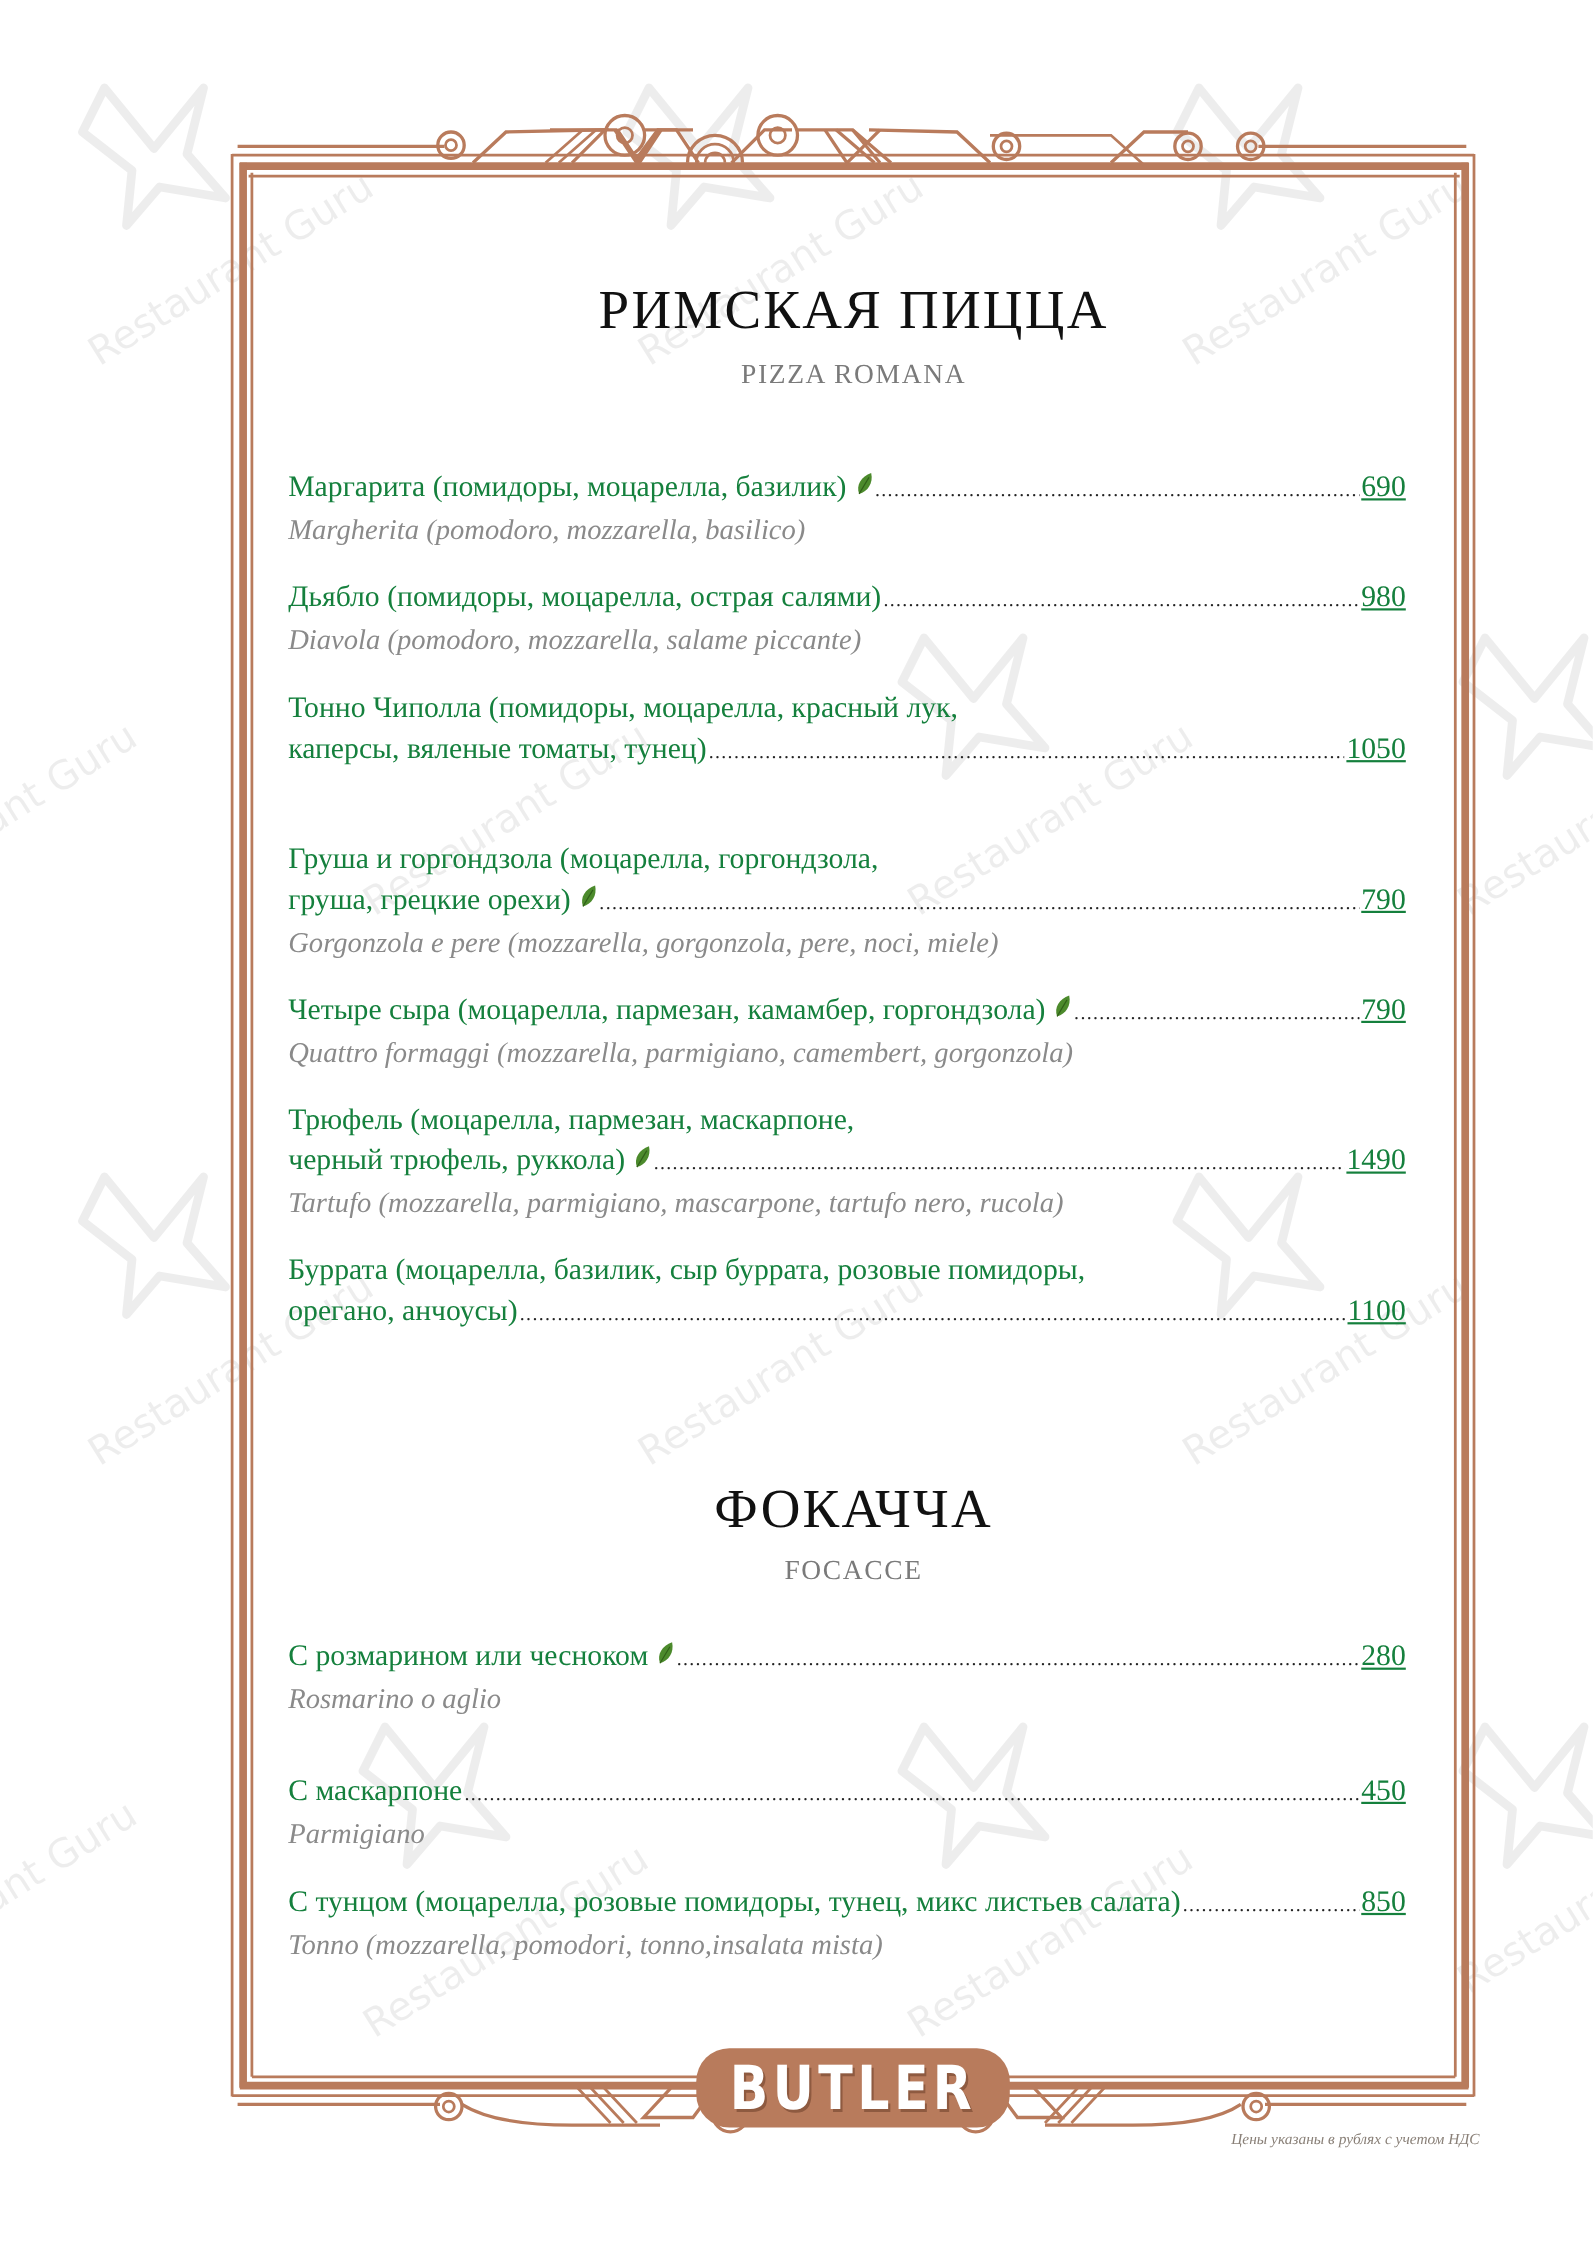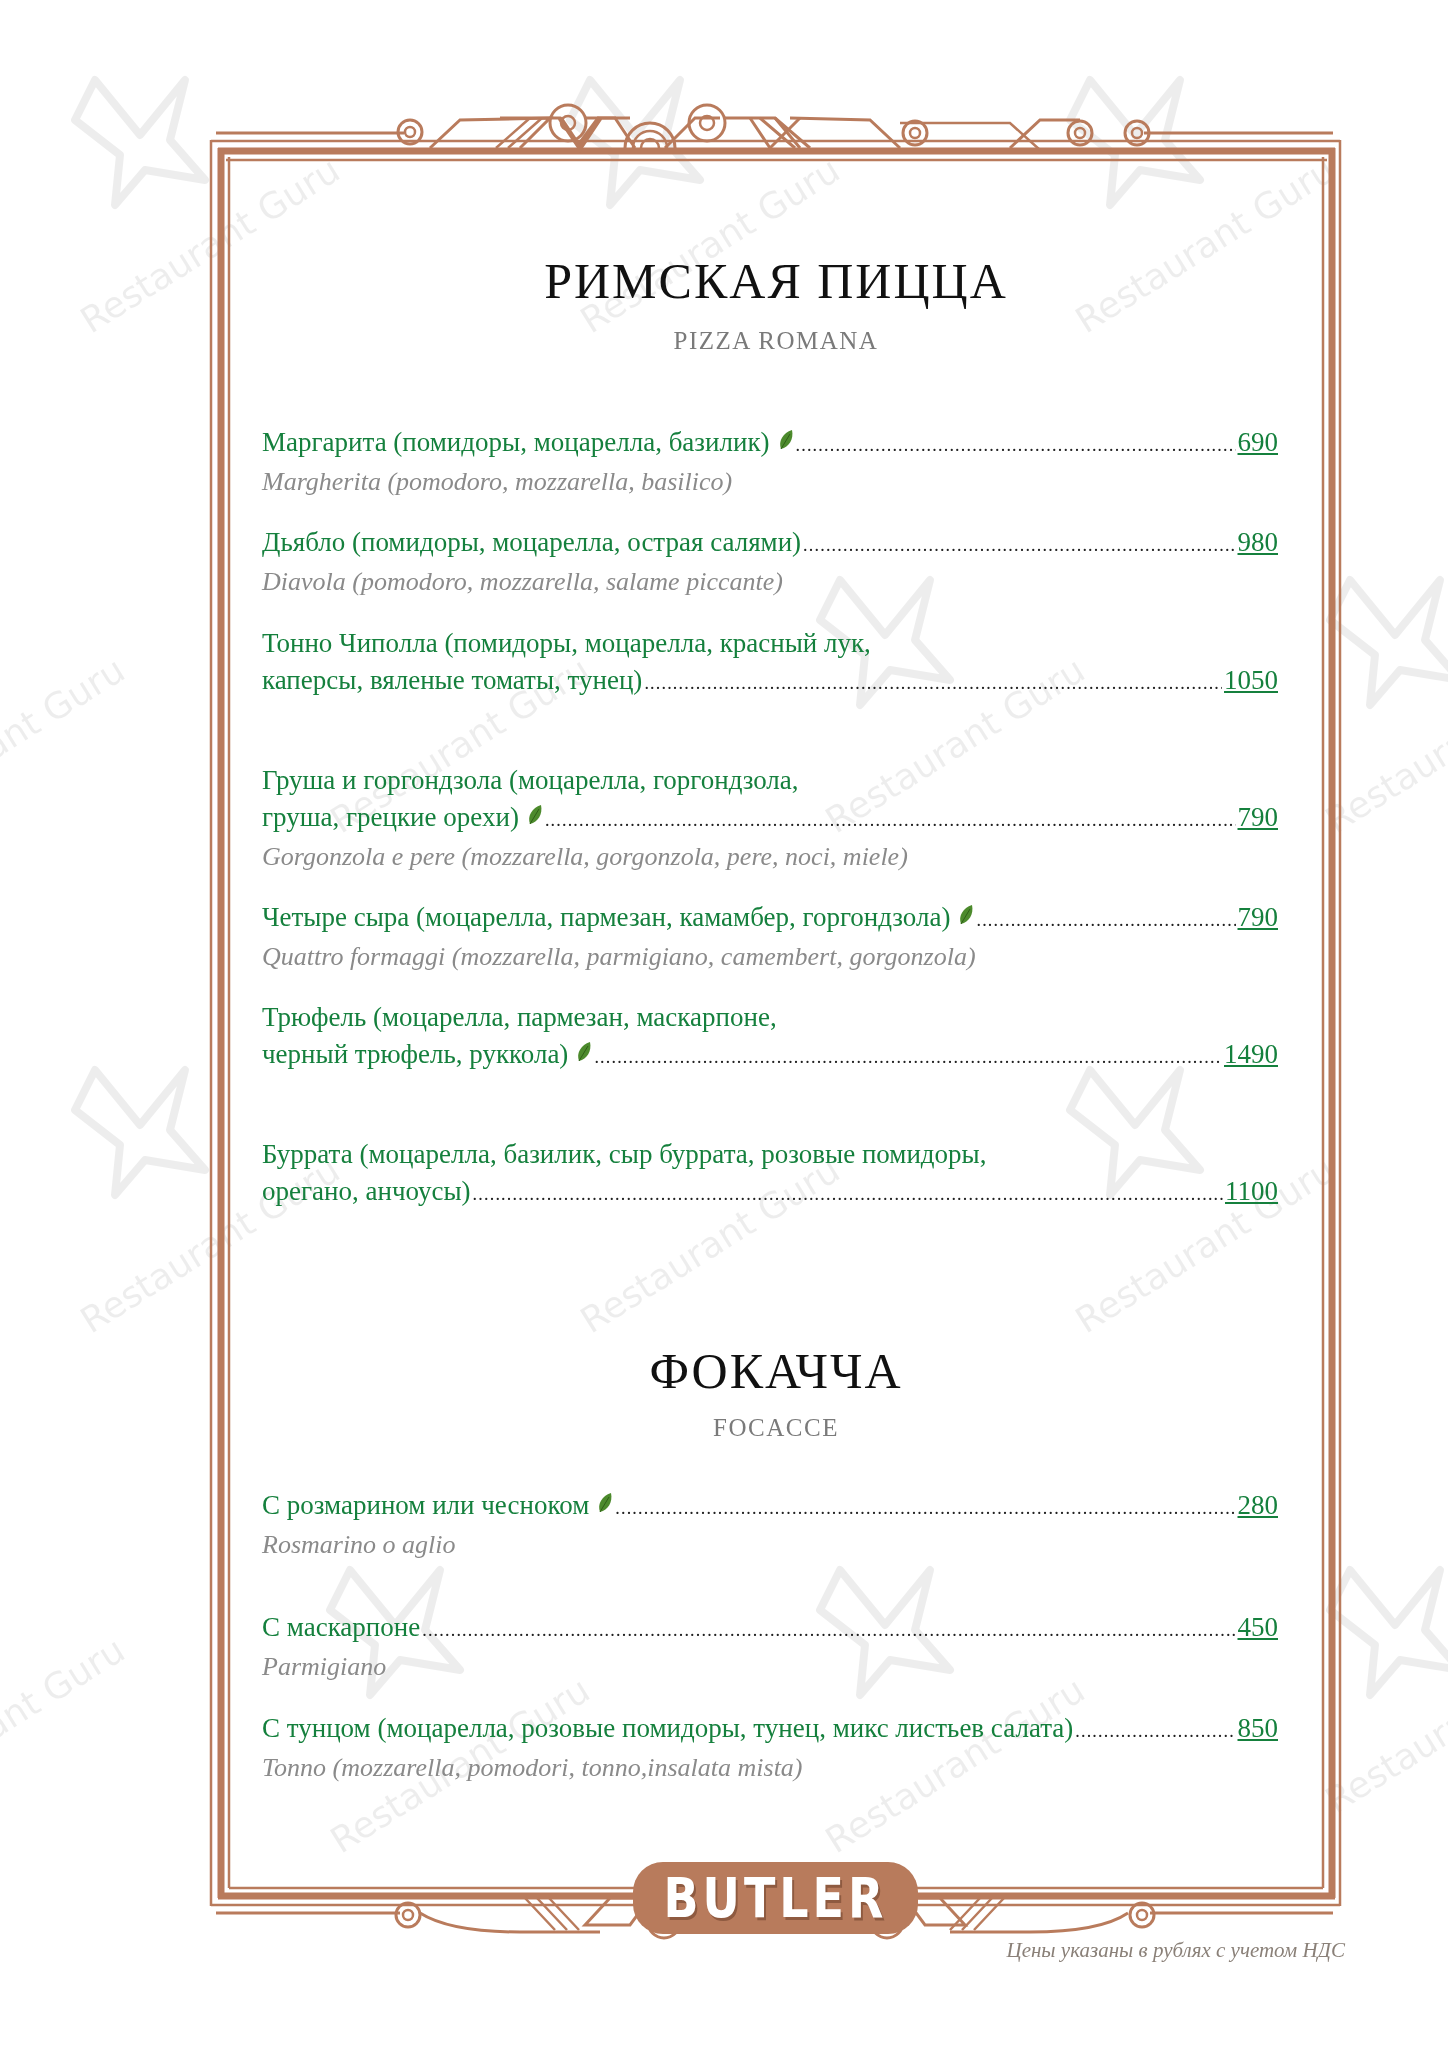--- a/index.html
+++ b/index.html
@@ -43,21 +43,21 @@
     position:absolute; left:633px; top:1862px; width:285px; height:72px;
     background:#b87b5c; border-radius:30px;
     display:flex; align-items:center; justify-content:center;
   }
   .logo span {
     font-family:"DejaVu Sans", sans-serif; font-weight:bold; font-size:46px; letter-spacing:4px;
     color:#fff; text-shadow:2px 2px 0 #8e5a40; transform:scaleY(1.2);
   }
   .footer {
     position:absolute; left:960px; top:1938px; width:385px; text-align:right;
-    font-style:italic; font-size:21px; color:#8a8078;
+    font-style:italic; font-size:14px; color:#8a8078;
   }
 </style>
 </head>
 <body>
 
 <svg class="wm wm-star" style="left:65px;top:60px" viewBox="0 0 150 150">
     <path d="M30 20 L75 75 L120 20 L105 80 L140 120 L80 110 L50 145 L55 95 L10 60 Z" fill="none" stroke="rgba(0,0,0,0.07)" stroke-width="8" stroke-linejoin="round"></path>
   </svg>
 <svg class="wm wm-star" style="left:560px;top:60px" viewBox="0 0 150 150">
     <path d="M30 20 L75 75 L120 20 L105 80 L140 120 L80 110 L50 145 L55 95 L10 60 Z" fill="none" stroke="rgba(0,0,0,0.07)" stroke-width="8" stroke-linejoin="round"></path>
@@ -233,20 +233,21 @@
   <div class="line plain"><span class="nm">Трюфель (моцарелла, пармезан, маскарпоне,</span></div>
   <div class="line">
       <span class="nm">черный трюфель, руккола)</span>
       <svg class="leaf" viewBox="0 0 16 22">
         <path d="M3 20 C0 12 5 4 14 1 C16 10 11 18 3 20 Z" fill="#4c8a2c"></path>
         <path d="M3 20 L12 5" stroke="#2f5f18" stroke-width="1"></path>
       </svg>
       <span class="dots"></span>
       <span class="pr">1490</span>
     </div>
+  <div class="sub">Tartufo (mozzarella, parmigiano, mascarpone, tartufo nero, rucola)</div>
 </div>
 
 <div class="item" style="top:1136px">
   <div class="line plain"><span class="nm">Буррата (моцарелла, базилик, сыр буррата, розовые помидоры,</span></div>
   <div class="line">
       <span class="nm">орегано, анчоусы)</span>
       <span class="dots"></span>
       <span class="pr">1100</span>
     </div>
 </div>

